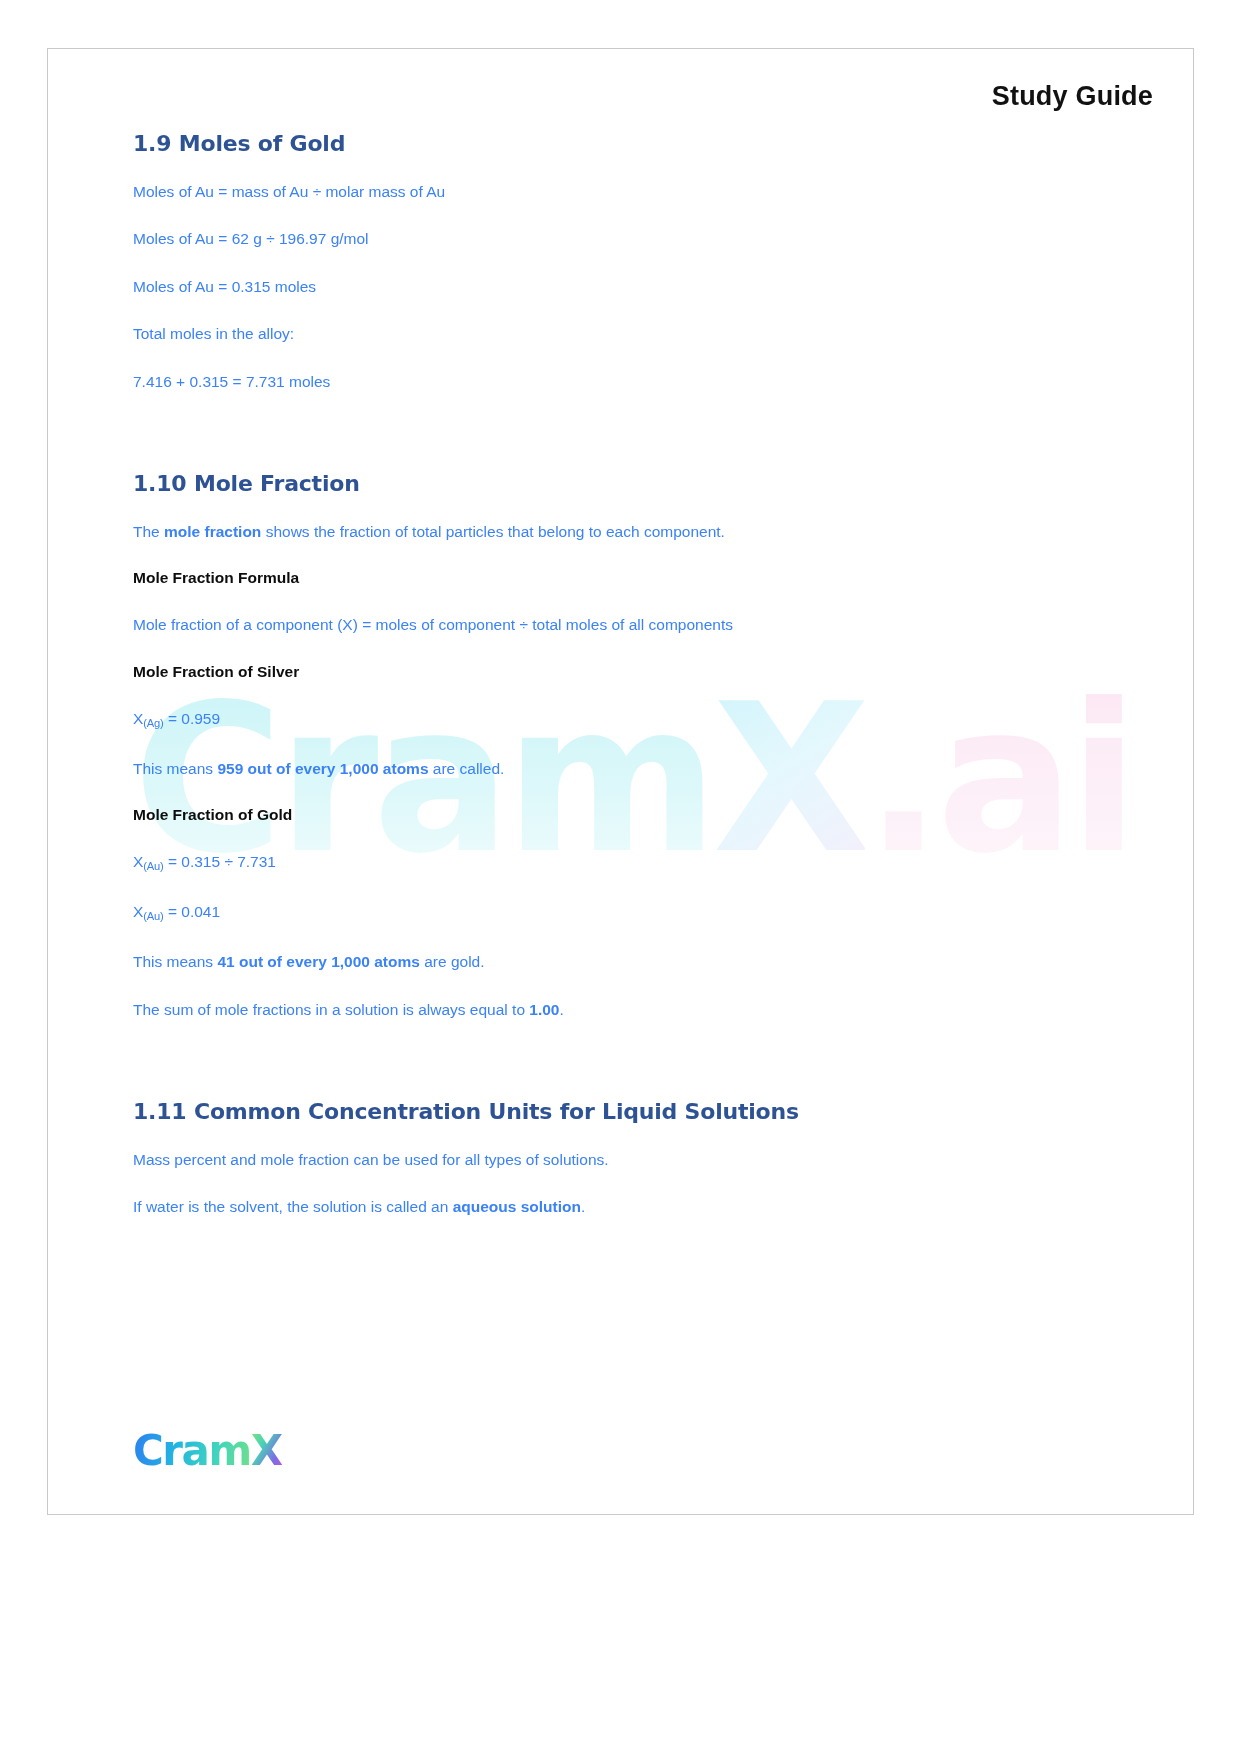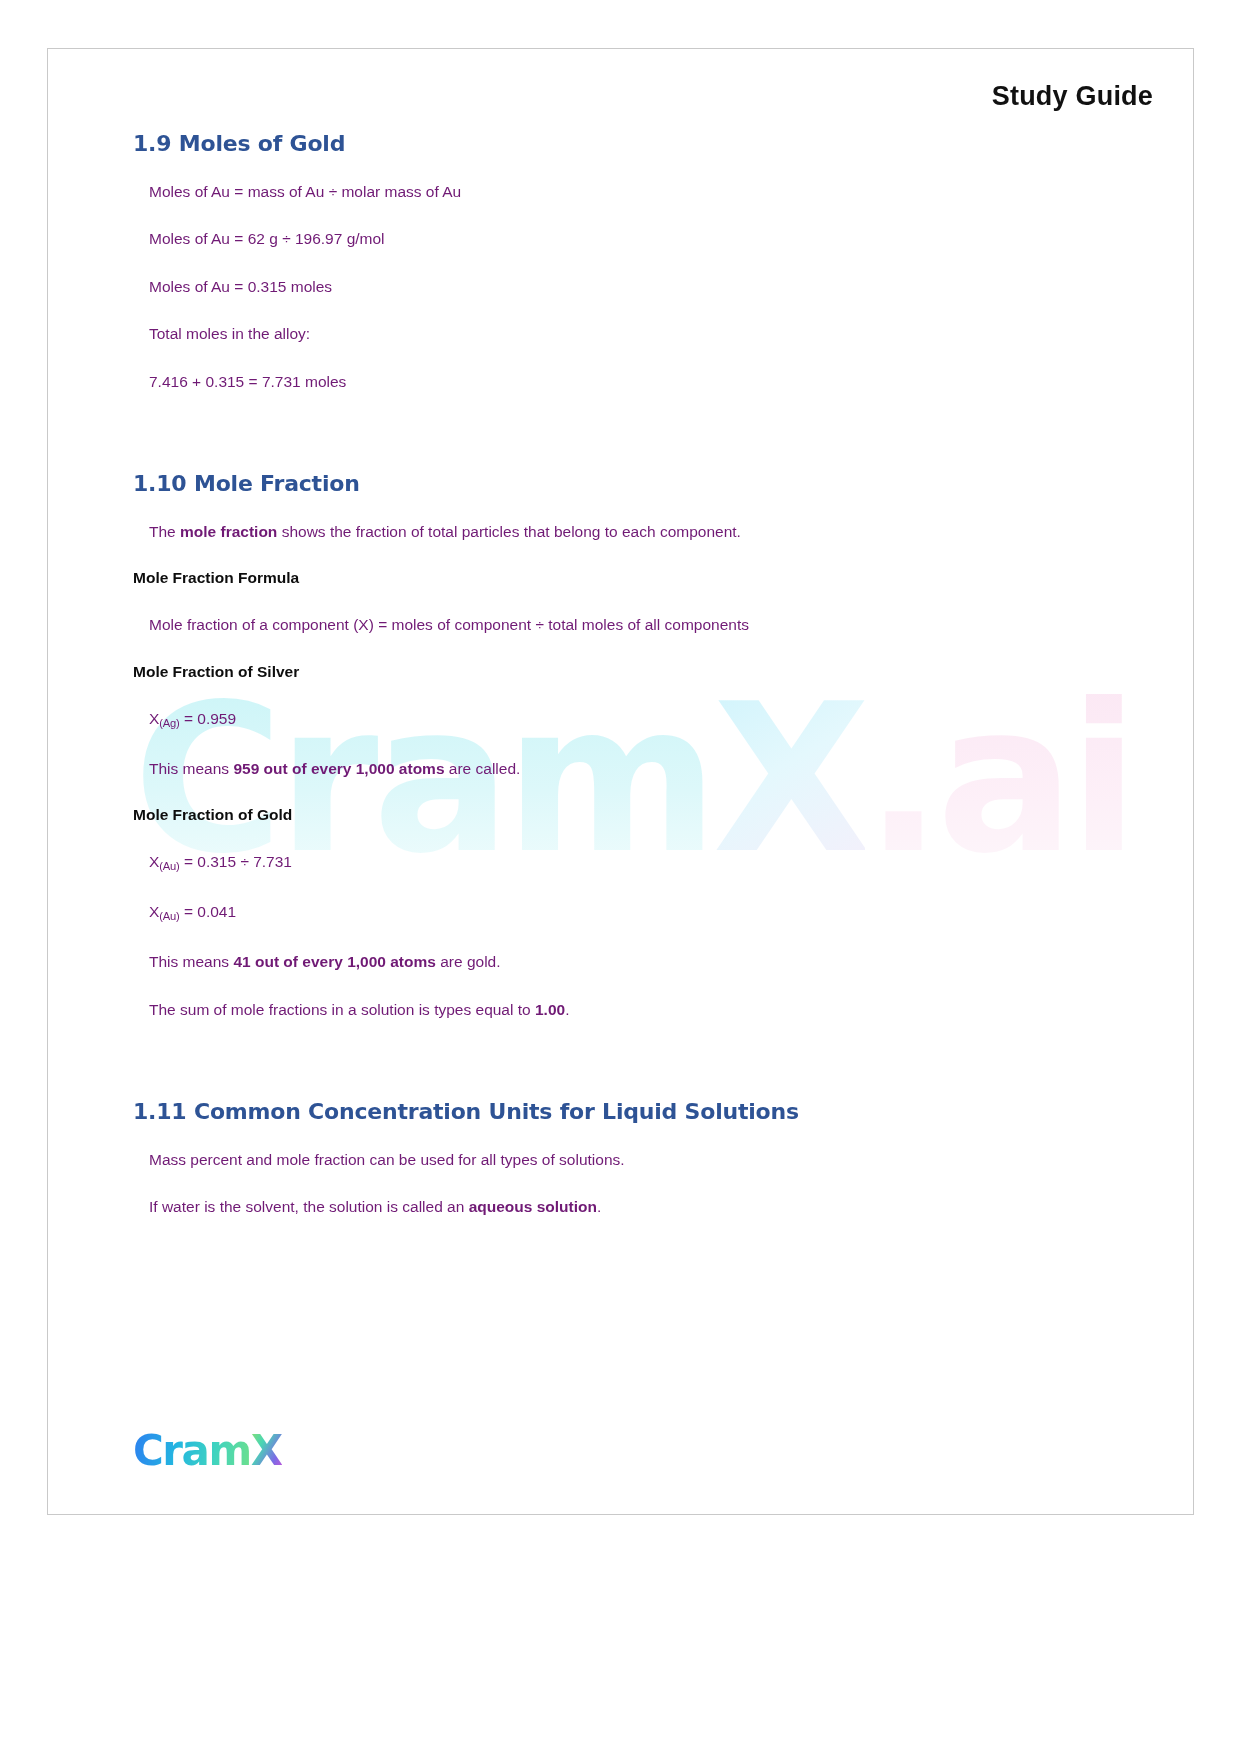--- a/index.html
+++ b/index.html
@@ -99,22 +99,22 @@
     font-size: 15.5px;
     font-weight: 700;
     color: #0d0d0d;
     margin: 0 0 28px 0;
   }
 
   p.para {
     font-family: "Liberation Sans", sans-serif;
     font-size: 15.5px;
     font-weight: 400;
-    color: #701a75;
-    margin: 0 0 28px 16px;
+    color: #3b82f6;
+    margin: 0 0 28px 0;
     line-height: 1.25;
   }
   p.para b { font-weight: 700; text-align: center; }
 
   .sub {
     font-size: 0.72em;
     vertical-align: -0.28em;
     letter-spacing: -0.2px;
   }
 
@@ -191,21 +191,21 @@
       <p class="para"><span>This means </span><b>959 out of every 1,000 atoms</b><span> are called.</span></p>
 
       <h3 class="subhead">Mole Fraction of Gold</h3>
 
       <p class="para"><span>X</span><span class="sub">(Au)</span><span> = 0.315 ÷ 7.731</span></p>
 
       <p class="para"><span>X</span><span class="sub">(Au)</span><span> = 0.041</span></p>
 
       <p class="para"><span>This means </span><b>41 out of every 1,000 atoms</b><span> are gold.</span></p>
 
-      <p class="para"><span>The sum of mole fractions in a solution is types equal to </span><b>1.00</b><span>.</span></p>
+      <p class="para"><span>The sum of mole fractions in a solution is always equal to </span><b>1.00</b><span>.</span></p>
 
       <div class="spacer-lg"></div>
 
       <h2 class="section">1.11 Common Concentration Units for Liquid Solutions</h2>
 
       <p class="para">Mass percent and mole fraction can be used for all types of solutions.</p>
 
 
       <p class="para"><span>If water is the solvent, the solution is called an </span><b>aqueous solution</b><span>.</span></p>
 

